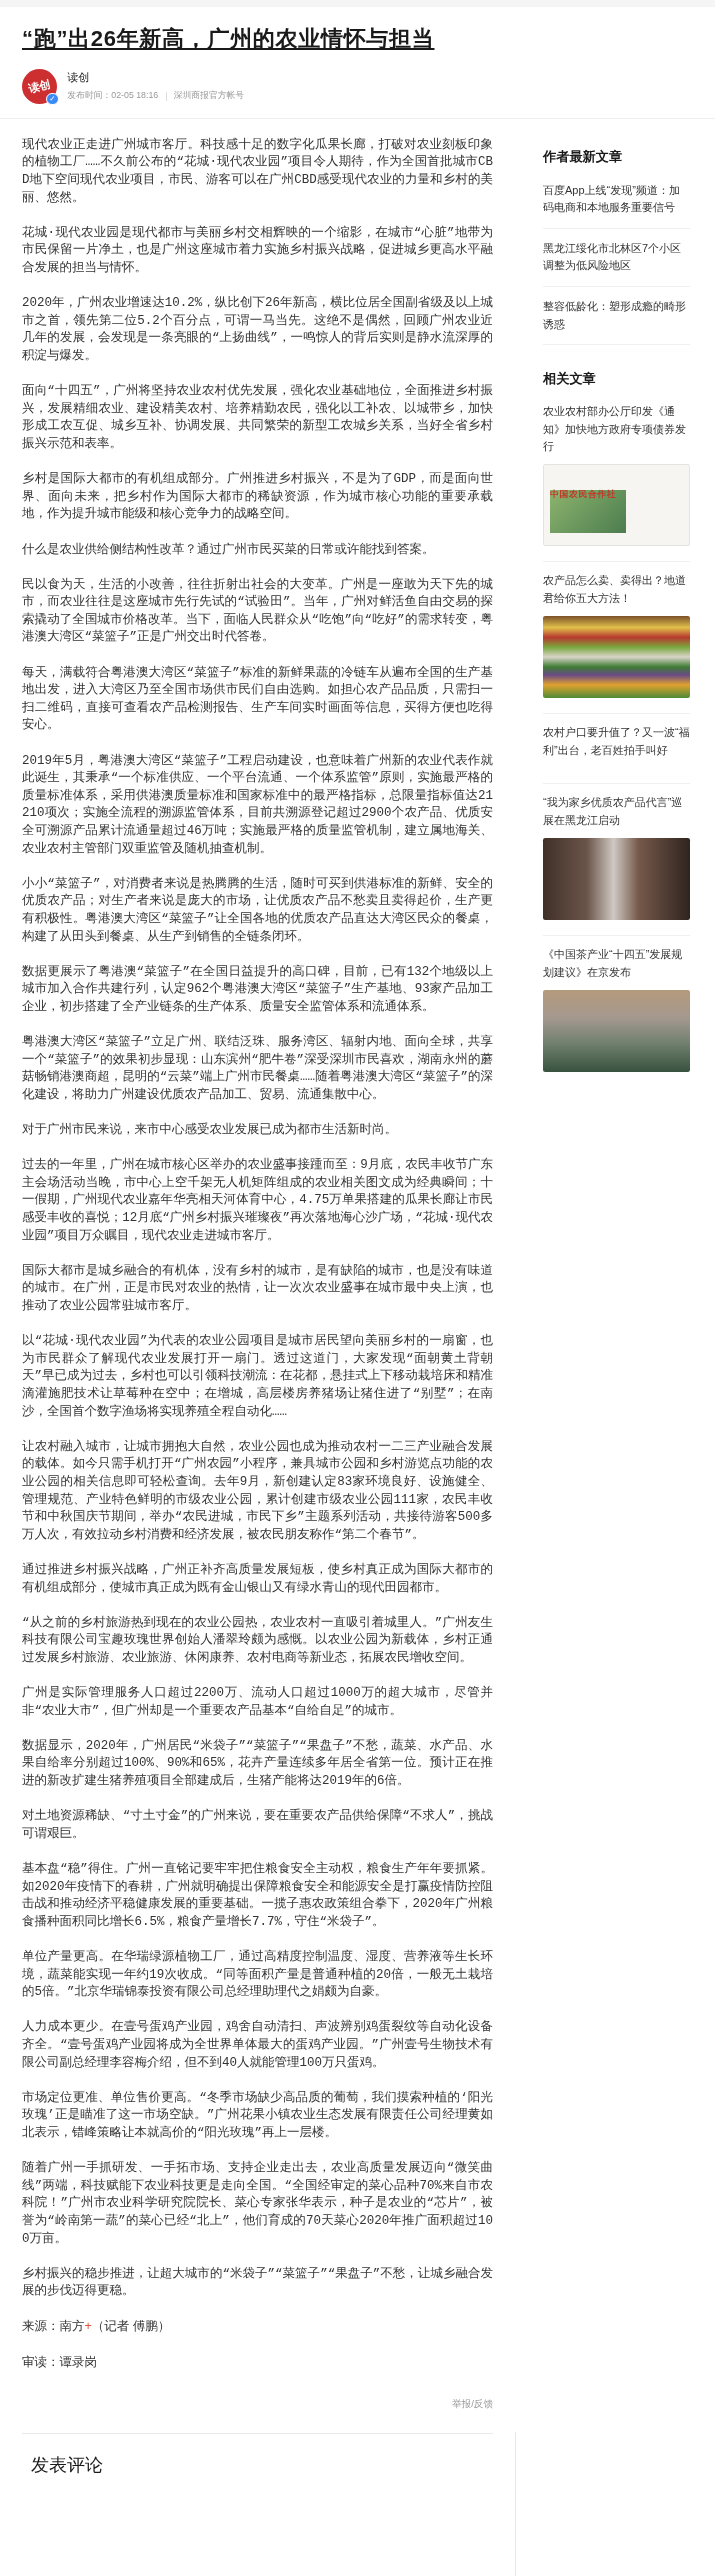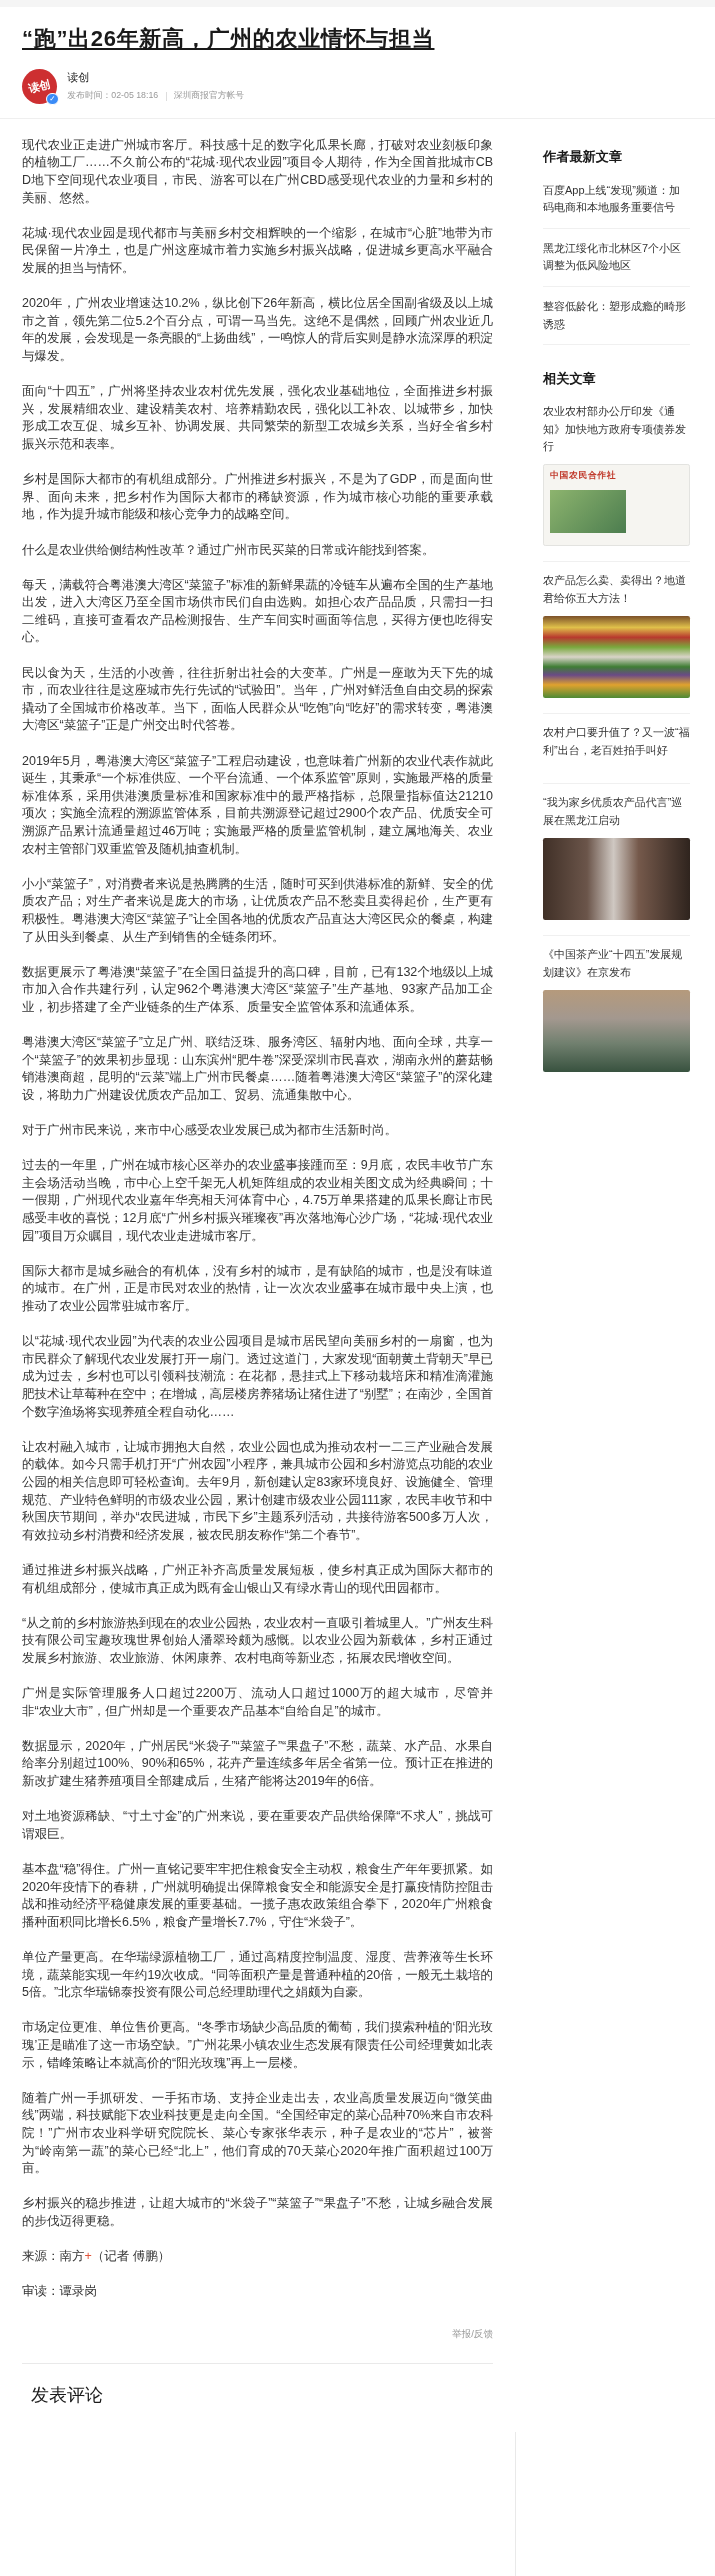--- a/index.html
+++ b/index.html
@@ -37,21 +37,21 @@
   .author-meta{font-size:8.8px;color:#999;display:flex;align-items:center;}
   .meta-sep{display:inline-block;width:0.7px;height:8.8px;background:#ddd;margin:0 7.4px;}
   .header-divider{border-bottom:0.7px solid #efefef;}
   
   .layout{display:flex;align-items:flex-start;}
   .main-col{width:471px;margin-left:22px;}
   .side-col{width:147px;margin-left:50px;}
   
   .article p{
     font-size:12.5px;line-height:17.6px;color:#333;margin:17.6px 0;
-    text-align:justify;word-break:break-all;
+    text-align:justify;word-break:break-all;font-family:Liberation Mono, monospace;
   }
   .source-line{font-size:12.5px;line-height:17.6px;margin:17.6px 0;color:#333;}
   .plus-red{color:#e2543b;}
   .report-row{text-align:right;margin-top:25px;}
   .report-link{font-size:9.6px;color:#999;cursor:pointer;margin-top:18px;}
   
   .comment-divider{border-top:0.7px solid #e9e9e9;margin-top:22px;}
   .vertical-divider{position:absolute;left:515px;top:2432px;width:0.7px;height:144px;background:#e9e9e9;}
   .comment-section{padding-top:19px;}
   .comment-heading{font-size:18px;font-weight:400;color:#1a1a1a;margin:0 0 16px 9px;}
@@ -83,21 +83,21 @@
   .related-article:last-child{border-bottom:none;}
   .related-title{font-size:11px;line-height:17.6px;color:#333;margin-bottom:8.8px;}
   .thumb{width:147px;height:82px;border-radius:2.2px;position:relative;overflow:hidden;}
   .thumb .thumb-caption{position:absolute;font-size:7.4px;}
   .magazine-cover{
     background:
       linear-gradient(135deg,#8db46e 0%,#4c7d4f 100%) no-repeat 5.9px 25px / 76px 43px,
       linear-gradient(#f6f5f1,#f6f5f1);
     border:0.7px solid #e3e3e0;box-sizing:border-box;
   }
-  .magazine-cover .thumb-caption{left:5.9px;top:5px;color:#c0392b;font-weight:700;font-size:8.8px;letter-spacing:0.7px;}
+  .magazine-cover .thumb-caption{left:5.9px;top:24px;color:#c0392b;font-weight:700;font-size:8.8px;letter-spacing:0.7px;}
   .produce-shelves{
     background:linear-gradient(180deg,
       #7c512a 0%,#e0c04a 14%,#b8392e 26%,#79a83d 38%,#d9d4c8 50%,
       #3f7d34 62%,#6a4a86 72%,#e0a22e 84%,#4d8a36 100%);
   }
   .household-register{
     background:radial-gradient(circle at 50% 45%,#93302b 0%,#741f1c 60%,#58312b 100%);
   }
   .household-register .thumb-caption{
     left:0;right:0;top:35px;text-align:center;color:#e8c06a;font-size:8.8px;letter-spacing:1.5px;
@@ -137,38 +137,39 @@
 <div class="layout">
   <div class="main-col">
     <div class="article">
 
     <p>现代农业正走进广州城市客厅。科技感十足的数字化瓜果长廊，打破对农业刻板印象的植物工厂……不久前公布的“花城·现代农业园”项目令人期待，作为全国首批城市CBD地下空间现代农业项目，市民、游客可以在广州CBD感受现代农业的力量和乡村的美丽、悠然。</p>
         <p>花城·现代农业园是现代都市与美丽乡村交相辉映的一个缩影，在城市“心脏”地带为市民保留一片净土，也是广州这座城市着力实施乡村振兴战略，促进城乡更高水平融合发展的担当与情怀。</p>
         <p>2020年，广州农业增速达10.2%，纵比创下26年新高，横比位居全国副省级及以上城市之首，领先第二位5.2个百分点，可谓一马当先。这绝不是偶然，回顾广州农业近几年的发展，会发现是一条亮眼的“上扬曲线”，一鸣惊人的背后实则是静水流深厚的积淀与爆发。</p>
         <p>面向“十四五”，广州将坚持农业农村优先发展，强化农业基础地位，全面推进乡村振兴，发展精细农业、建设精美农村、培养精勤农民，强化以工补农、以城带乡，加快形成工农互促、城乡互补、协调发展、共同繁荣的新型工农城乡关系，当好全省乡村振兴示范和表率。</p>
         <p>乡村是国际大都市的有机组成部分。广州推进乡村振兴，不是为了GDP，而是面向世界、面向未来，把乡村作为国际大都市的稀缺资源，作为城市核心功能的重要承载地，作为提升城市能级和核心竞争力的战略空间。</p>
         <p>什么是农业供给侧结构性改革？通过广州市民买菜的日常或许能找到答案。</p>
+        <p>民以食为天，生活的小改善，往往折射出社会的大变革。广州是一座敢为天下先的城市，而农业往往是这座城市先行先试的“试验田”。当年，广州对鲜活鱼自由交易的探索撬动了全国城市价格改革。当下，面临人民群众从“吃饱”向“吃好”的需求转变，粤港澳大湾区“菜篮子”正是广州交出时代答卷。</p>
         <p>每天，满载符合粤港澳大湾区“菜篮子”标准的新鲜果蔬的冷链车从遍布全国的生产基地出发，进入大湾区乃至全国市场供市民们自由选购。如担心农产品品质，只需扫一扫二维码，直接可查看农产品检测报告、生产车间实时画面等信息，买得方便也吃得安心。</p>
-        <p>民以食为天，生活的小改善，往往折射出社会的大变革。广州是一座敢为天下先的城市，而农业往往是这座城市先行先试的“试验田”。当年，广州对鲜活鱼自由交易的探索撬动了全国城市价格改革。当下，面临人民群众从“吃饱”向“吃好”的需求转变，粤港澳大湾区“菜篮子”正是广州交出时代答卷。</p>
         <p>2019年5月，粤港澳大湾区“菜篮子”工程启动建设，也意味着广州新的农业代表作就此诞生，其秉承“一个标准供应、一个平台流通、一个体系监管”原则，实施最严格的质量标准体系，采用供港澳质量标准和国家标准中的最严格指标，总限量指标值达21210项次；实施全流程的溯源监管体系，目前共溯源登记超过2900个农产品、优质安全可溯源产品累计流通量超过46万吨；实施最严格的质量监管机制，建立属地海关、农业农村主管部门双重监管及随机抽查机制。</p>
         <p>小小“菜篮子”，对消费者来说是热腾腾的生活，随时可买到供港标准的新鲜、安全的优质农产品；对生产者来说是庞大的市场，让优质农产品不愁卖且卖得起价，生产更有积极性。粤港澳大湾区“菜篮子”让全国各地的优质农产品直达大湾区民众的餐桌，构建了从田头到餐桌、从生产到销售的全链条闭环。</p>
         <p>数据更展示了粤港澳“菜篮子”在全国日益提升的高口碑，目前，已有132个地级以上城市加入合作共建行列，认定962个粤港澳大湾区“菜篮子”生产基地、93家产品加工企业，初步搭建了全产业链条的生产体系、质量安全监管体系和流通体系。</p>
         <p>粤港澳大湾区“菜篮子”立足广州、联结泛珠、服务湾区、辐射内地、面向全球，共享一个“菜篮子”的效果初步显现：山东滨州“肥牛卷”深受深圳市民喜欢，湖南永州的蘑菇畅销港澳商超，昆明的“云菜”端上广州市民餐桌……随着粤港澳大湾区“菜篮子”的深化建设，将助力广州建设优质农产品加工、贸易、流通集散中心。</p>
         <p>对于广州市民来说，来市中心感受农业发展已成为都市生活新时尚。</p>
         <p>过去的一年里，广州在城市核心区举办的农业盛事接踵而至：9月底，农民丰收节广东主会场活动当晚，市中心上空千架无人机矩阵组成的农业相关图文成为经典瞬间；十一假期，广州现代农业嘉年华亮相天河体育中心，4.75万单果搭建的瓜果长廊让市民感受丰收的喜悦；12月底“广州乡村振兴璀璨夜”再次落地海心沙广场，“花城·现代农业园”项目万众瞩目，现代农业走进城市客厅。</p>
         <p>国际大都市是城乡融合的有机体，没有乡村的城市，是有缺陷的城市，也是没有味道的城市。在广州，正是市民对农业的热情，让一次次农业盛事在城市最中央上演，也推动了农业公园常驻城市客厅。</p>
         <p>以“花城·现代农业园”为代表的农业公园项目是城市居民望向美丽乡村的一扇窗，也为市民群众了解现代农业发展打开一扇门。透过这道门，大家发现“面朝黄土背朝天”早已成为过去，乡村也可以引领科技潮流：在花都，悬挂式上下移动栽培床和精准滴灌施肥技术让草莓种在空中；在增城，高层楼房养猪场让猪住进了“别墅”；在南沙，全国首个数字渔场将实现养殖全程自动化……</p>
         <p>让农村融入城市，让城市拥抱大自然，农业公园也成为推动农村一二三产业融合发展的载体。如今只需手机打开“广州农园”小程序，兼具城市公园和乡村游览点功能的农业公园的相关信息即可轻松查询。去年9月，新创建认定83家环境良好、设施健全、管理规范、产业特色鲜明的市级农业公园，累计创建市级农业公园111家，农民丰收节和中秋国庆节期间，举办“农民进城，市民下乡”主题系列活动，共接待游客500多万人次，有效拉动乡村消费和经济发展，被农民朋友称作“第二个春节”。</p>
         <p>通过推进乡村振兴战略，广州正补齐高质量发展短板，使乡村真正成为国际大都市的有机组成部分，使城市真正成为既有金山银山又有绿水青山的现代田园都市。</p>
         <p>“从之前的乡村旅游热到现在的农业公园热，农业农村一直吸引着城里人。”广州友生科技有限公司宝趣玫瑰世界创始人潘翠玲颇为感慨。以农业公园为新载体，乡村正通过发展乡村旅游、农业旅游、休闲康养、农村电商等新业态，拓展农民增收空间。</p>
         <p>广州是实际管理服务人口超过2200万、流动人口超过1000万的超大城市，尽管并非“农业大市”，但广州却是一个重要农产品基本“自给自足”的城市。</p>
         <p>数据显示，2020年，广州居民“米袋子”“菜篮子”“果盘子”不愁，蔬菜、水产品、水果自给率分别超过100%、90%和65%，花卉产量连续多年居全省第一位。预计正在推进的新改扩建生猪养殖项目全部建成后，生猪产能将达2019年的6倍。</p>
         <p>对土地资源稀缺、“寸土寸金”的广州来说，要在重要农产品供给保障“不求人”，挑战可谓艰巨。</p>
         <p>基本盘“稳”得住。广州一直铭记要牢牢把住粮食安全主动权，粮食生产年年要抓紧。如2020年疫情下的春耕，广州就明确提出保障粮食安全和能源安全是打赢疫情防控阻击战和推动经济平稳健康发展的重要基础。一揽子惠农政策组合拳下，2020年广州粮食播种面积同比增长6.5%，粮食产量增长7.7%，守住“米袋子”。</p>
         <p>单位产量更高。在华瑞绿源植物工厂，通过高精度控制温度、湿度、营养液等生长环境，蔬菜能实现一年约19次收成。“同等面积产量是普通种植的20倍，一般无土栽培的5倍。”北京华瑞锦泰投资有限公司总经理助理代之娟颇为自豪。</p>
+        <p>人力成本更少。在壹号蛋鸡产业园，鸡舍自动清扫、声波辨别鸡蛋裂纹等自动化设备齐全。“壹号蛋鸡产业园将成为全世界单体最大的蛋鸡产业园。”广州壹号生物技术有限公司副总经理李容梅介绍，但不到40人就能管理100万只蛋鸡。</p>
         <p>市场定位更准、单位售价更高。“冬季市场缺少高品质的葡萄，我们摸索种植的‘阳光玫瑰’正是瞄准了这一市场空缺。”广州花果小镇农业生态发展有限责任公司经理黄如北表示，错峰策略让本就高价的“阳光玫瑰”再上一层楼。</p>
         <p>随着广州一手抓研发、一手拓市场、支持企业走出去，农业高质量发展迈向“微笑曲线”两端，科技赋能下农业科技更是走向全国。“全国经审定的菜心品种70%来自市农科院！”广州市农业科学研究院院长、菜心专家张华表示，种子是农业的“芯片”，被誉为“岭南第一蔬”的菜心已经“北上”，他们育成的70天菜心2020年推广面积超过100万亩。</p>
         <p>乡村振兴的稳步推进，让超大城市的“米袋子”“菜篮子”“果盘子”不愁，让城乡融合发展的步伐迈得更稳。</p>
       </div>
 
     <p class="source-line"><span>来源：南方</span><span class="plus-red">+</span><span>（记者 傅鹏）</span></p>
     <p class="source-line">审读：谭录岗</p>
 
     <div class="report-row">
       <span class="report-link">举报/反馈</span>

